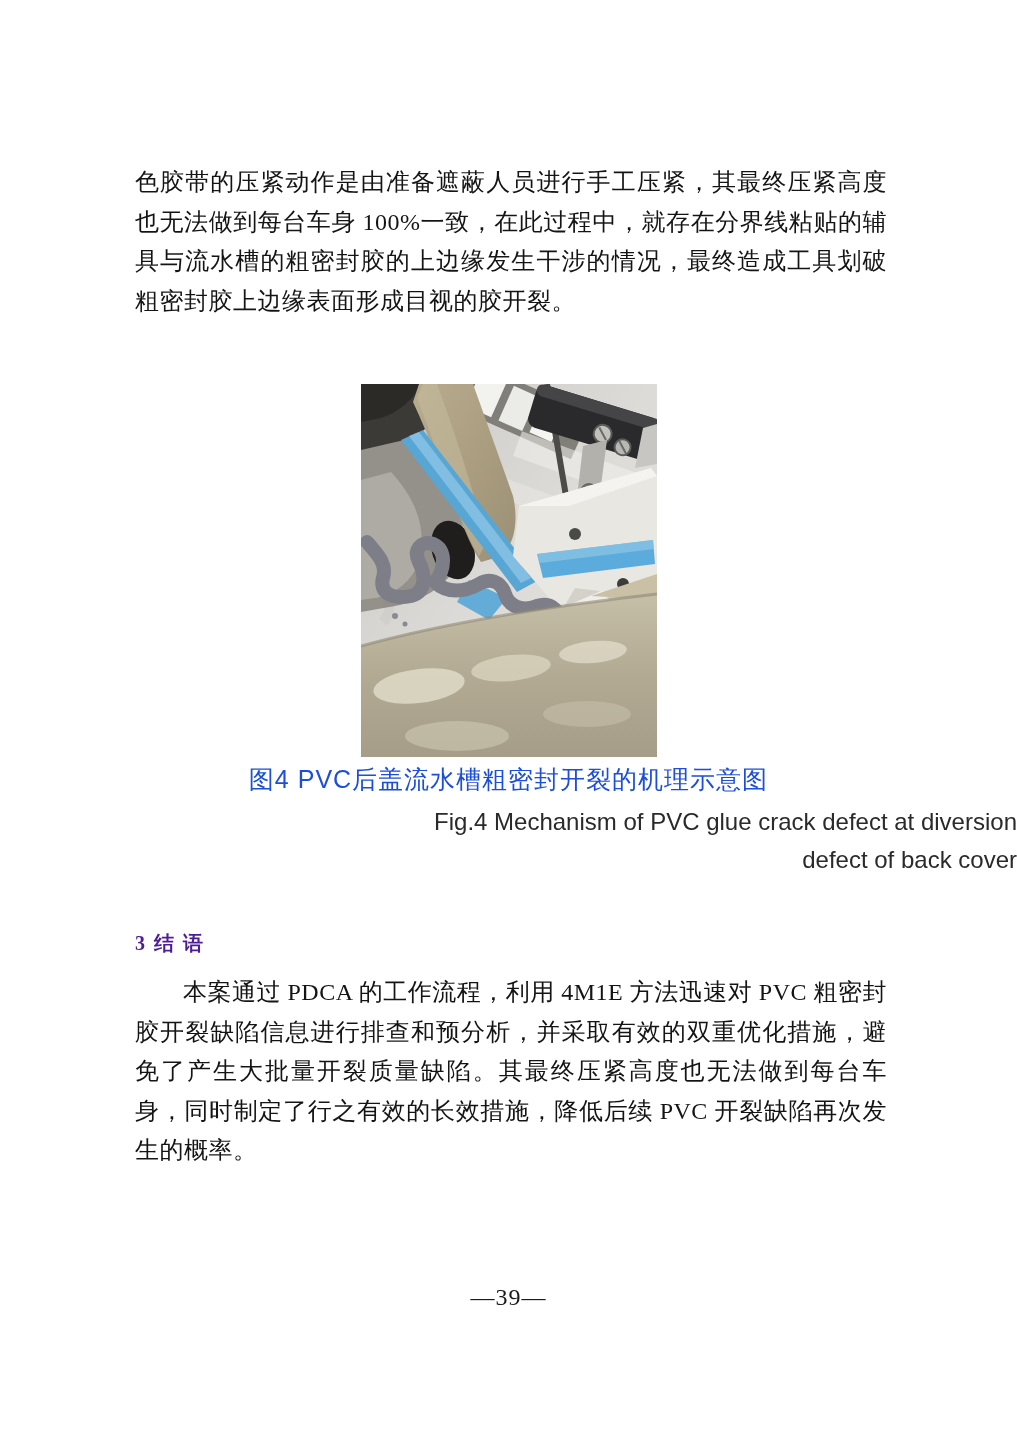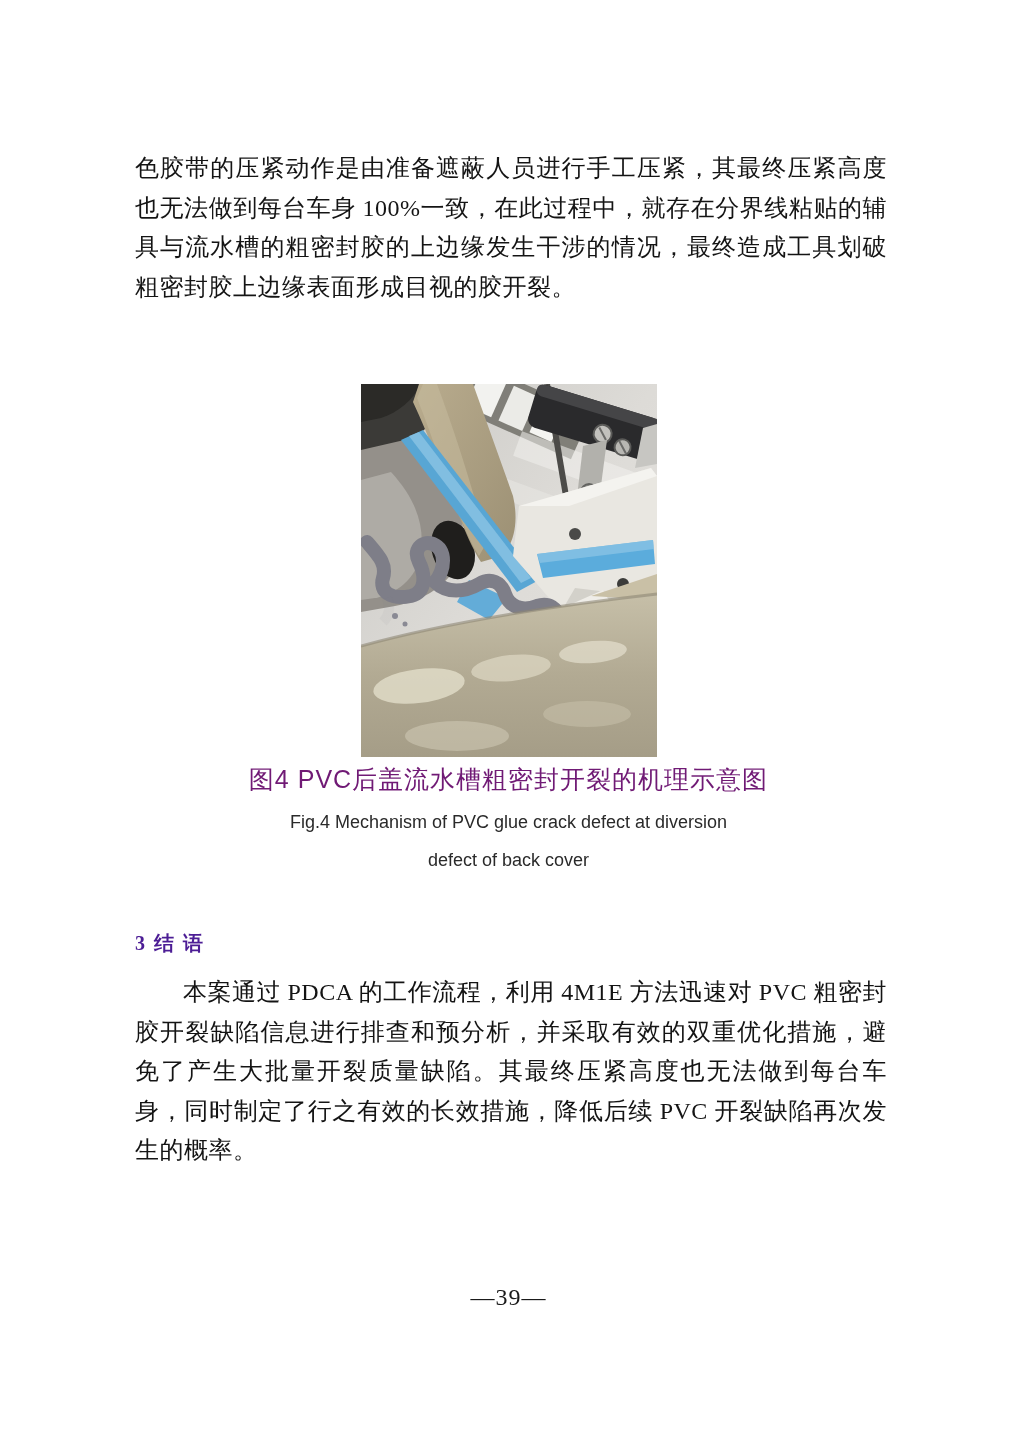--- a/index.html
+++ b/index.html
@@ -18,21 +18,21 @@
     position: absolute;
     left: 135px;
     width: 752px;
     font-size: 24px;
     line-height: 39.5px;
     text-align: justify;
     word-break: break-all;
     letter-spacing: 0.5px;
     color: #141414;
   }
-  .p1 { top: 149px; }
+  .p1 { top: 163px; }
   .section-body { top: 973px; }
   .section-body p { text-indent: 2em; margin: 0; }
   .figure-wrap {
     position: absolute;
     top: 384px;
     left: 0;
     width: 100%;
     text-align: center;
   }
   .photo-frame {
@@ -43,31 +43,31 @@
   }
   .caption-zh {
     position: absolute;
     top: 763px;
     left: 0;
     width: 100%;
     text-align: center;
     font-family: "Liberation Sans", "DejaVu Sans", sans-serif;
     font-size: 25px;
     font-weight: 500;
-    color: #701a75;
+    color: #1d4ed8;
     letter-spacing: 1px;
   }
   .caption-en {
     position: absolute;
     top: 803px;
     left: 0;
     width: 100%;
-    text-align: center;
+    text-align: right;
     font-family: "Liberation Sans", "DejaVu Sans", sans-serif;
-    font-size: 18px;
+    font-size: 24px;
     line-height: 38px;
     color: #2a2a2a;
   }
   .section-heading {
     position: absolute;
     top: 930px;
     left: 135px;
     font-size: 20px;
     font-weight: bold;
     color: #4c1d95;

